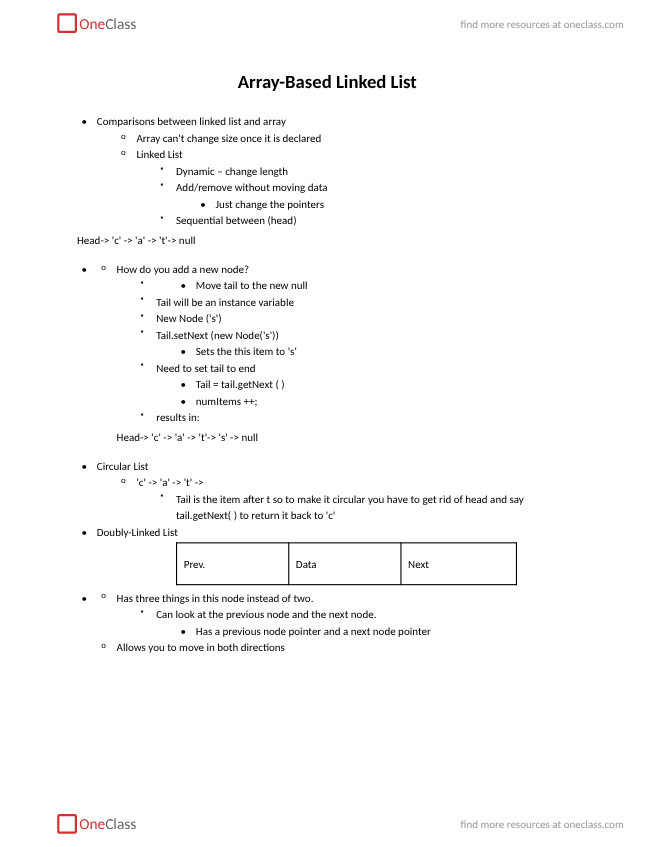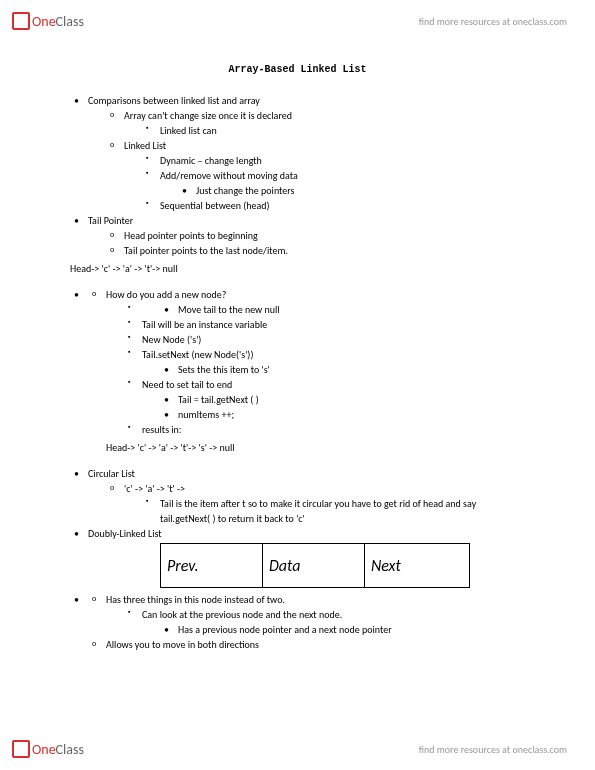--- a/index.html
+++ b/index.html
@@ -15,20 +15,21 @@
     box-sizing: border-box;
   }
   .header, .footer {
     display: flex;
     justify-content: space-between;
     align-items: center;
     height: 30px;
     padding: 6px 28px 0 12px;
     color: #999;
     font-size: 10px;
+    margin-left: 40px;
   }
   .footer {
     position: absolute;
     bottom: 6px;
     left: 0;
     right: 0;
     padding: 0 28px 0 12px;
   }
   .logo {
     display: flex;
@@ -48,24 +49,23 @@
     font-weight: 400;
   }
   .logo-text .one {
     color: #d42f2f;
   }
   .content {
     padding: 28px 70px 10px 70px;
   }
   .title {
     text-align: center;
-    font-size: 10px;
+    font-size: 17px;
     font-weight: bold;
     margin-bottom: 18px;
-    font-family: Liberation Mono, monospace;
   }
   ul {
     list-style: none;
     margin: 0;
     padding: 0;
   }
   li {
     position: relative;
     padding-left: 18px;
     line-height: 1.5;
@@ -82,63 +82,53 @@
   }
   .indent1 { padding-left: 36px; }
   table.node {
     border-collapse: collapse;
     margin: 2px 0 4px 90px;
     width: 310px;
   }
   table.node td {
     border: 1px solid #000;
     padding: 12px 6px;
-    font-size: 16px;
-    font-style: italic;
+    font-size: 10px;
   }
 </style>
 </head>
 <body>
 
 <div class="header">
   <div class="logo">
     <span class="logo-square"></span>
     <span class="logo-text"><span class="one">One</span><span>Class</span></span>
   </div>
   <span>find more resources at oneclass.com</span>
 </div>
 
 <div class="content">
   <div class="title">Array-Based Linked List</div>
 
   <ul class="l1">
     <li><span>Comparisons between linked list and array</span>
       <ul class="l2">
         <li><span>Array can't change size once it is declared</span>
-          <ul class="l3">
-              <li><span>Linked list can</span></li>
-            </ul>
         </li>
         <li><span>Linked List</span>
           <ul class="l3">
             <li><span>Dynamic – change length</span></li>
             <li><span>Add/remove without moving data</span>
               <ul class="l4">
                   <li><span>Just change the pointers</span></li>
                 </ul>
             </li>
             <li><span>Sequential between (head)</span></li>
           </ul>
         </li>
-      </ul>
-    </li>
-    <li><span>Tail Pointer</span>
-      <ul class="l2">
-        <li><span>Head pointer points to beginning</span></li>
-        <li><span>Tail pointer points to the last node/item.</span></li>
       </ul>
     </li>
   </ul>
 
   <div class="plain">Head-&gt; 'c' -&gt; 'a' -&gt; 't'-&gt; null</div>
 
   <ul class="l1">
       <li style="list-style:none;padding-left:0">
     <ul class="l2">
       <li><span>How do you add a new node?</span>

